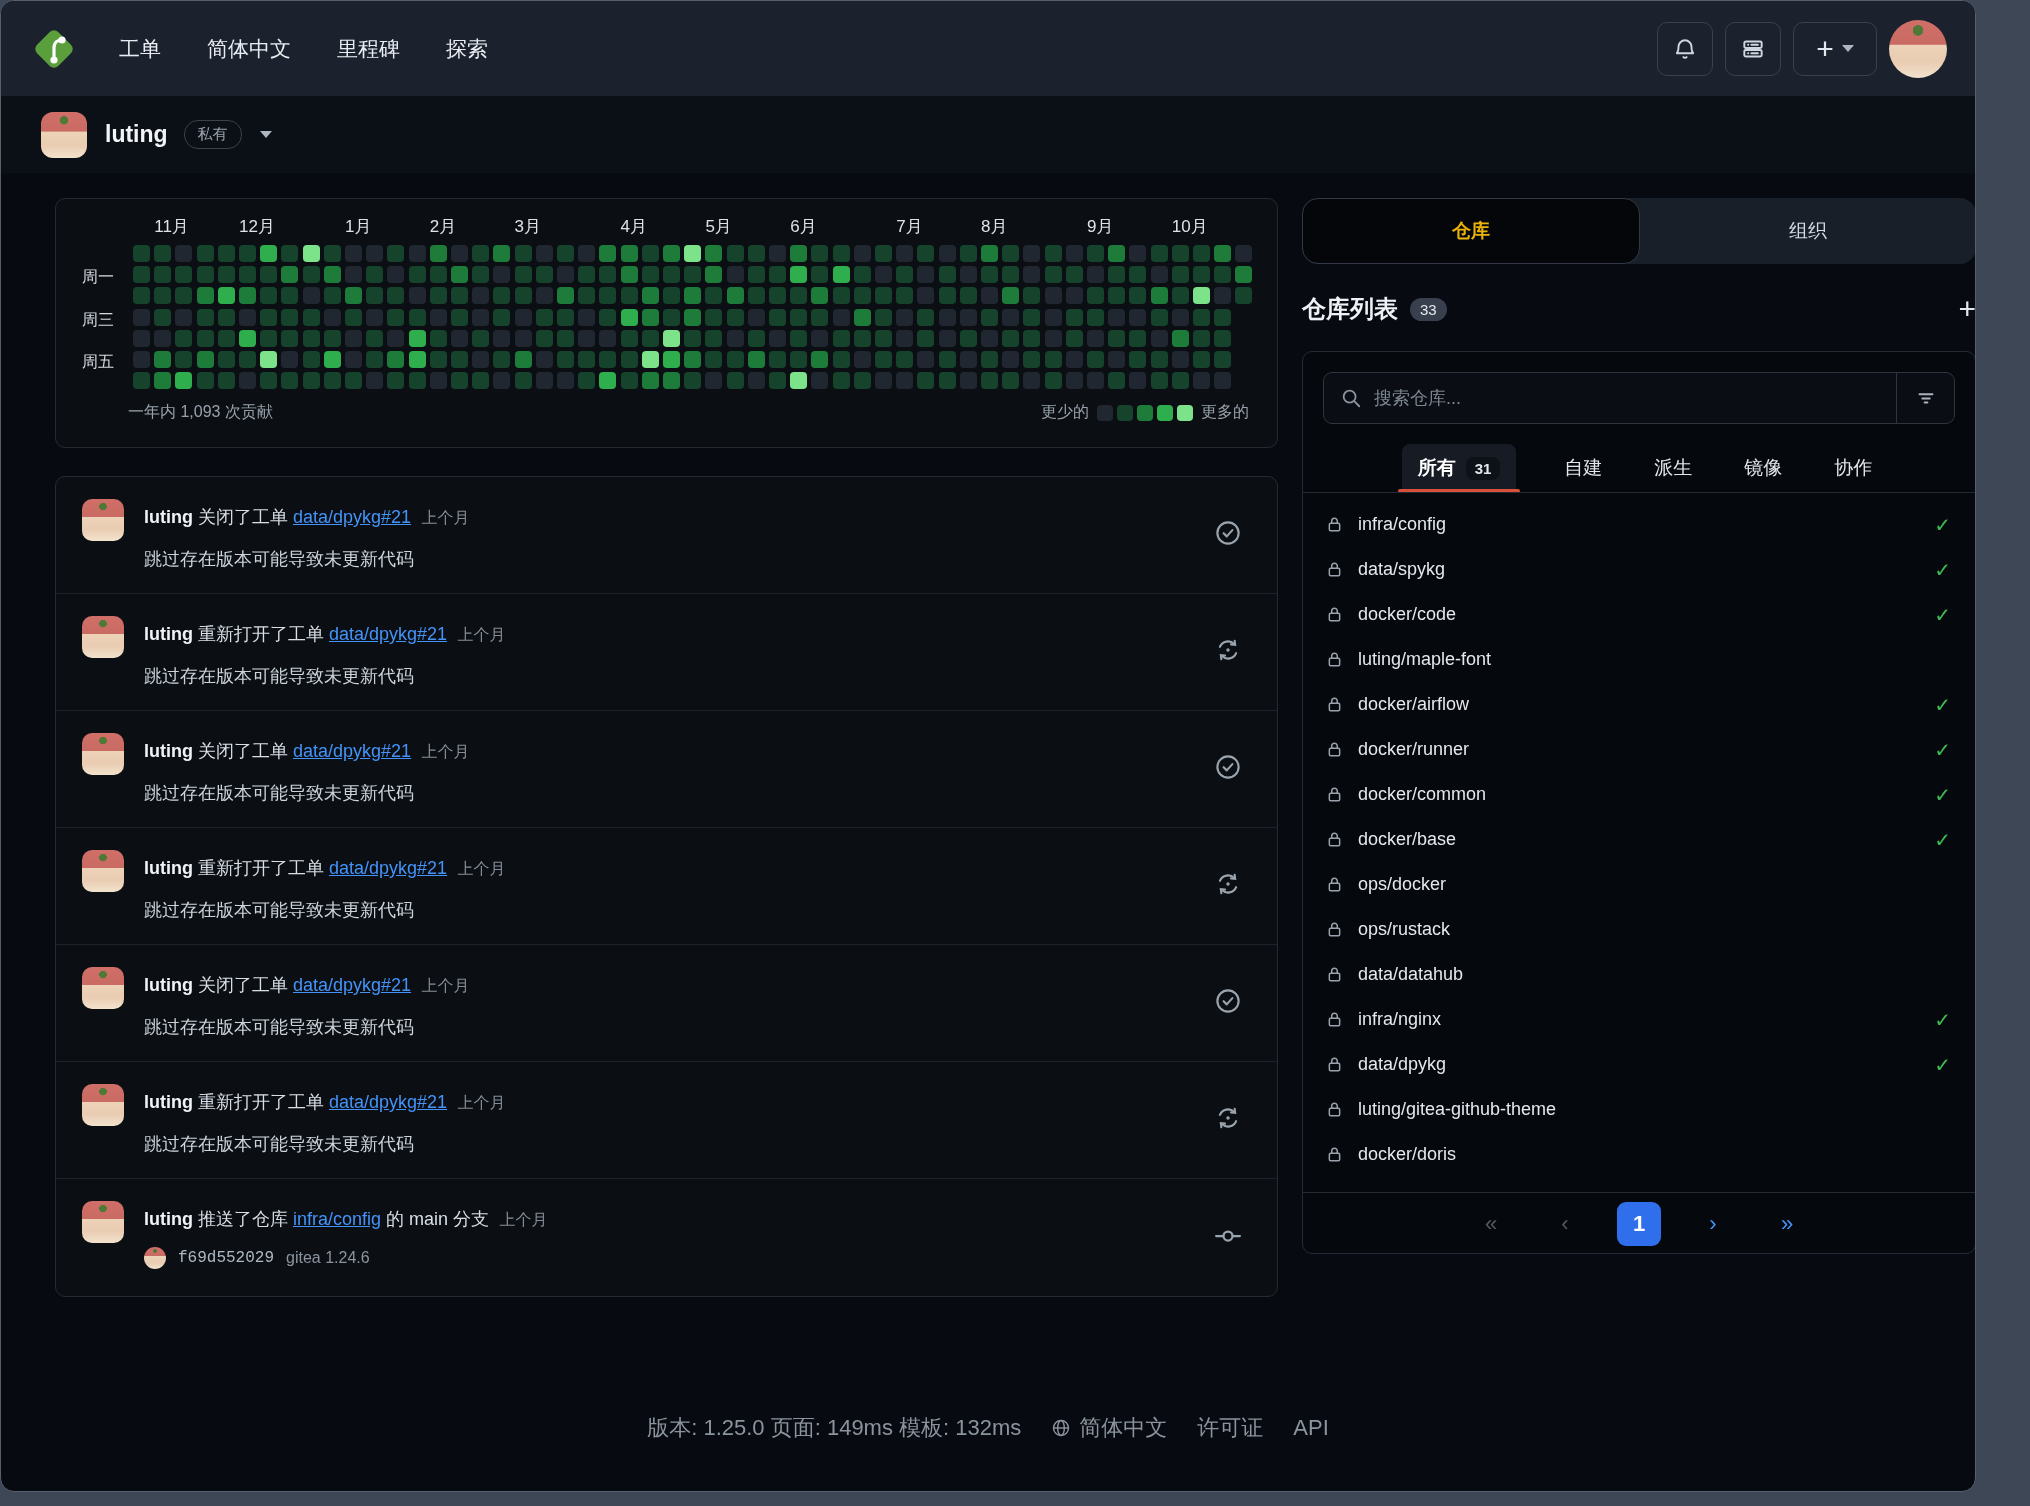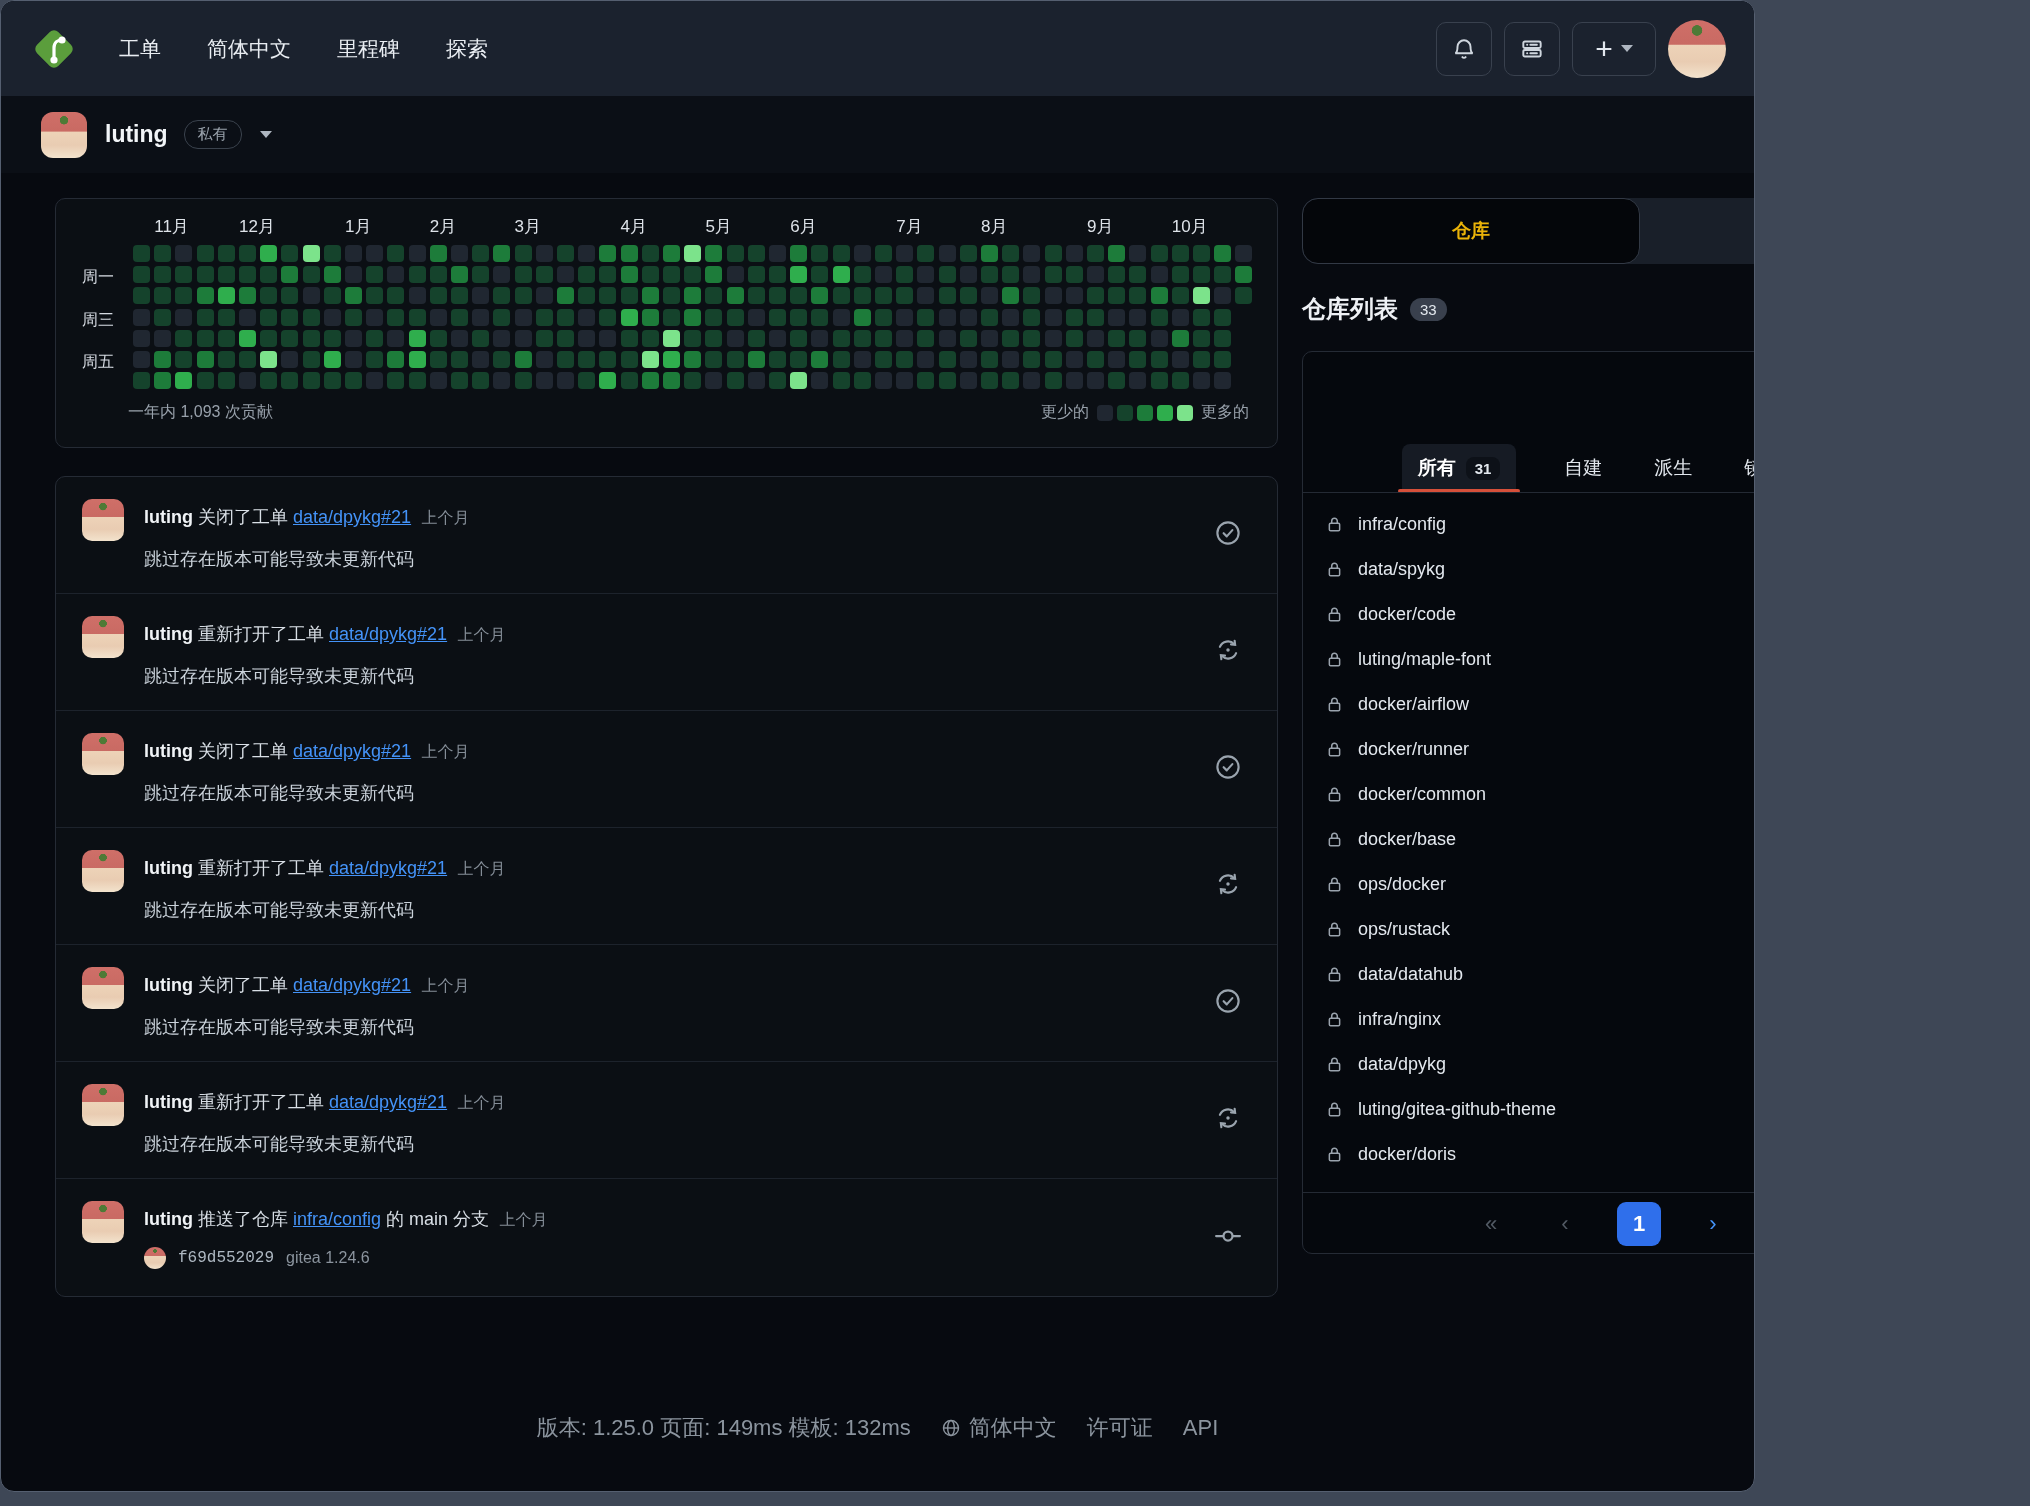--- a/index.html
+++ b/index.html
@@ -1,18 +1,18 @@
 <!DOCTYPE html>
 <html><head>
 <meta charset="utf-8">
 <style>
   * { box-sizing: border-box; margin: 0; padding: 0; }
   html,body { width: 2030px; height: 1506px; overflow: hidden; }
   body { background:#3e4756; font-family:"Liberation Sans","DejaVu Sans",sans-serif; }
-  .window { position:absolute; left:0; top:0; width:1755px; height:1492px;
+  .window { position:absolute; left:0; top:0; width:1976px; height:1492px;
     background:#070a10; border-radius:14px; overflow:hidden; border:1px solid #555f70; }
 
   
   .navbar { position:absolute; left:0; top:0; width:100%; height:95px; background:#1b222e;
     display:flex; align-items:center; padding:0 28px; }
   .logo { width:50px; height:50px; margin-right:40px; flex:none; }
   .nav-menu { display:flex; gap:46px; }
   .nav-item { color:#e9edf2; font-size:21px; cursor:pointer; }
   .nav-right { margin-left:auto; display:flex; align-items:center; gap:12px; }
   .nav-btn { width:56px; height:54px; border:1px solid #39414e; border-radius:10px;
@@ -660,20 +660,36 @@
       <div class="seg-tab">组织</div>
     </div>
 
   <div class="list-head">
     <span class="list-title">仓库列表</span>
     <span class="count-badge">33</span>
     <span class="add-btn">+</span>
   </div>
 
   <div class="card" id="repo-panel">
+    <div class="search-row">
+      <span class="search-icon-wrap">
+        <svg width="22" height="22" viewBox="0 0 24 24" fill="none" stroke="currentColor" stroke-width="2" stroke-linecap="round">
+          <circle cx="10.5" cy="10.5" r="6.5"></circle>
+            <line x1="15.5" y1="15.5" x2="21" y2="21"></line>
+        </svg>
+      </span>
+      <input class="search-input" placeholder="搜索仓库..." style="">
+      <span class="filter-btn">
+        <svg width="22" height="22" viewBox="0 0 24 24" stroke="currentColor" stroke-width="2.2" stroke-linecap="round">
+          <line x1="5" y1="8" x2="19" y2="8"></line>
+            <line x1="8" y1="12.5" x2="16" y2="12.5"></line>
+            <line x1="10.5" y1="17" x2="13.5" y2="17"></line>
+        </svg>
+      </span>
+    </div>
     <div class="filter-tabs" id="filter-tabs">
         <div class="ftab active">
           <span>所有</span>
           <span class="fcount">31</span>
         </div>
         <div class="ftab">
           <span>自建</span>
         </div>
         <div class="ftab">
           <span>派生</span>

